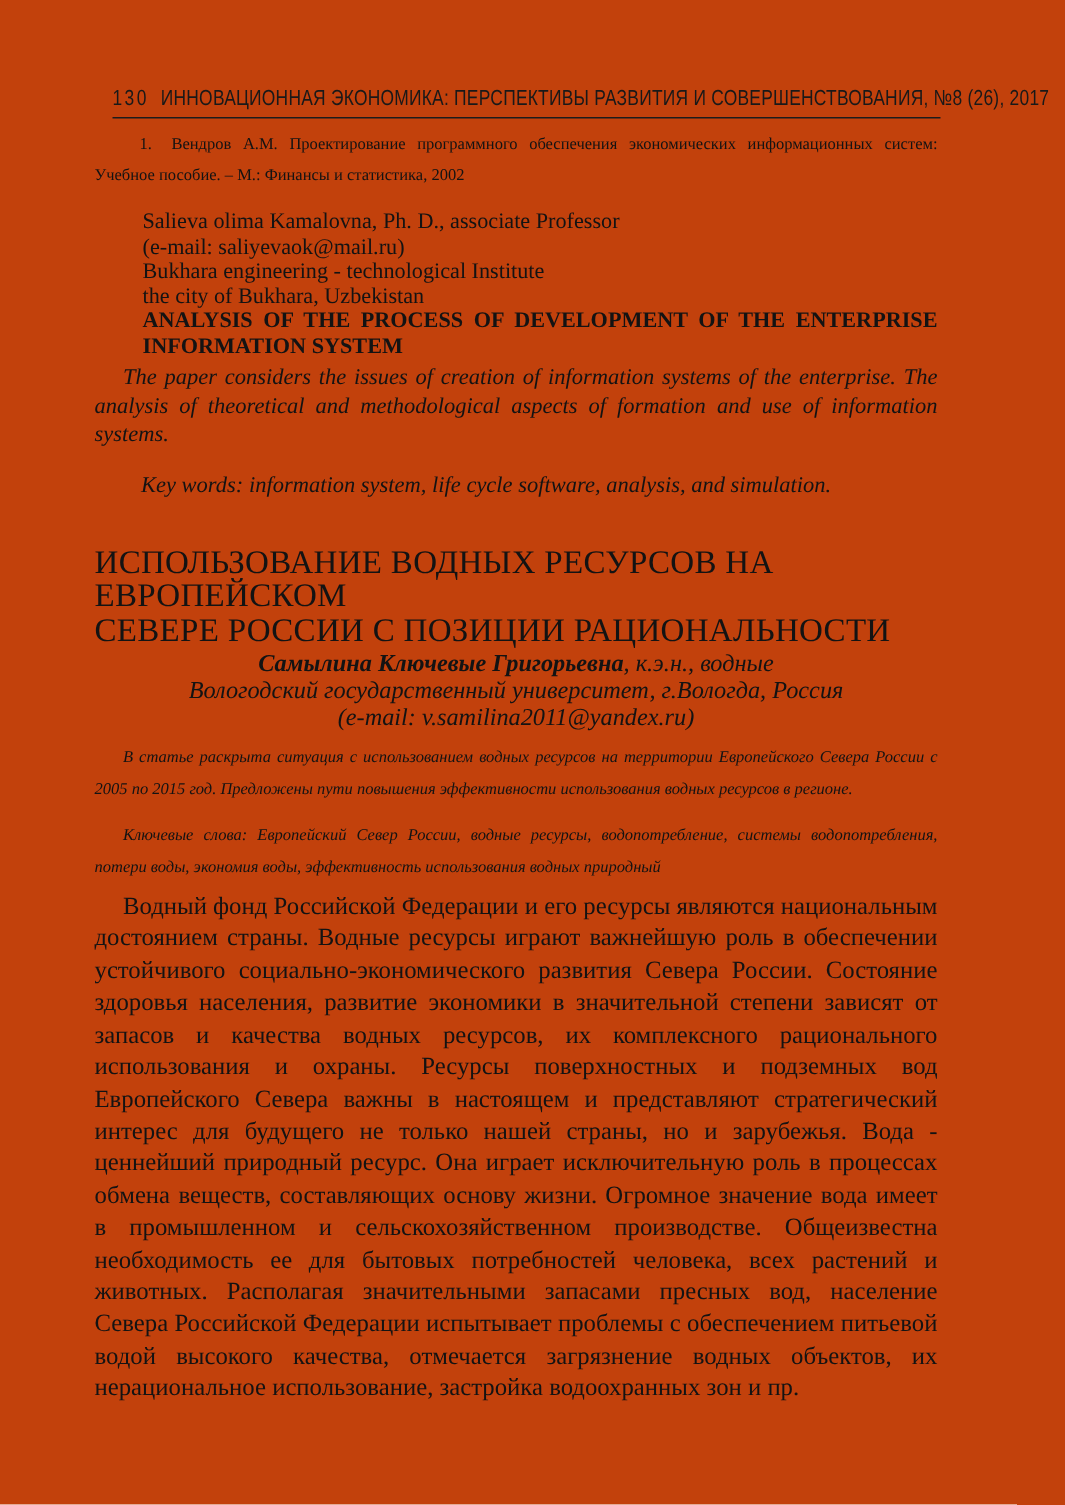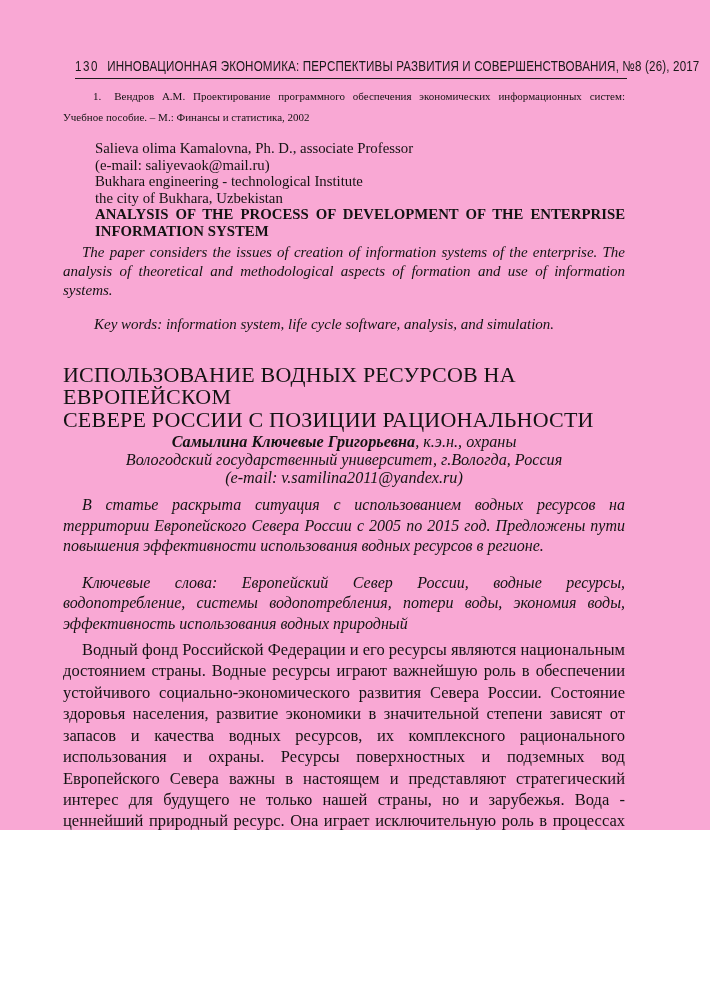--- a/index.html
+++ b/index.html
@@ -1,20 +1,20 @@
 <!DOCTYPE html>
 <html><head>
 <meta charset="utf-8">
 <style>
   html, body { margin: 0; padding: 0; background: #ffffff; }
   .page {
     position: relative;
     width: 710px;
-    height: 830px;
-    background: #f9a8d4;
+    height: 1003px;
+    background: #c2410c;
     color: #131313;
     font-family: "Liberation Serif", serif;
     overflow: hidden;
   }
   .content {
     position: absolute;
     left: 63px;
     top: 0;
     width: 562px;
   }
@@ -81,21 +81,21 @@
   .ru-author, .ru-affiliation, .ru-email {
     text-align: center;
     font-style: italic;
     font-size: 16.2px;
     line-height: 18px;
   }
   .ru-author { margin-top: 2px; }
   .ru-author .author-name { font-weight: bold; }
   .ru-abstract, .ru-keywords {
     font-style: italic;
-    font-size: 16px;
+    font-size: 11px;
     line-height: 20.5px;
     text-align: justify;
     text-indent: 19px;
   }
   .ru-abstract { margin-top: 8px; }
   
   .body-paragraph {
     margin-top: 5px;
     font-size: 16.5px;
     line-height: 21.4px;
@@ -129,21 +129,21 @@
 
     <p class="en-abstract">The paper considers the issues of creation of information systems of the enterprise. The analysis of theoretical and methodological aspects of formation and use of information systems.</p>
     <p class="en-keywords" style="margin:12px;">Key words: information system, life cycle software, analysis, and simulation.</p>
 
     <div class="ru-title">
       <div>ИСПОЛЬЗОВАНИЕ ВОДНЫХ РЕСУРСОВ НА ЕВРОПЕЙСКОМ</div>
       <div>СЕВЕРЕ РОССИИ С ПОЗИЦИИ РАЦИОНАЛЬНОСТИ</div>
     </div>
 
     <div class="ru-author">
-      <span class="author-name">Самылина Ключевые Григорьевна</span><span>, к.э.н., охраны</span>
+      <span class="author-name">Самылина Ключевые Григорьевна</span><span>, к.э.н., водные</span>
     </div>
     <div class="ru-affiliation">Вологодский государственный университет, г.Вологда, Россия</div>
     <div class="ru-email">(e-mail: v.samilina2011@yandex.ru)</div>
 
     <p class="ru-abstract">В статье раскрыта ситуация с использованием водных ресурсов на территории Европейского Севера России с 2005 по 2015 год. Предложены пути повышения эффективности использования водных ресурсов в регионе.</p>
     <p class="ru-keywords" style="margin:0;">Ключевые слова: Европейский Север России, водные ресурсы, водопотребление, системы водопотребления, потери воды, экономия воды, эффективность использования водных природный</p>
 
     <p class="body-paragraph">Водный фонд Российской Федерации и его ресурсы являются национальным достоянием страны. Водные ресурсы играют важнейшую роль в обеспечении устойчивого социально-экономического развития Севера России. Состояние здоровья населения, развитие экономики в значительной степени зависят от запасов и качества водных ресурсов, их комплексного рационального использования и охраны. Ресурсы поверхностных и подземных вод Европейского Севера важны в настоящем и представляют стратегический интерес для будущего не только нашей страны, но и зарубежья. Вода - ценнейший природный ресурс. Она играет исключительную роль в процессах обмена веществ, составляющих основу жизни. Огромное значение вода имеет в промышленном и сельскохозяйственном производстве. Общеизвестна необходимость ее для бытовых потребностей человека, всех растений и животных. Располагая значительными запасами пресных вод, население Севера Российской Федерации испытывает проблемы с обеспечением питьевой водой высокого качества, отмечается загрязнение водных объектов, их нерациональное использование, застройка водоохранных зон и пр.</p>
 
   </div>

